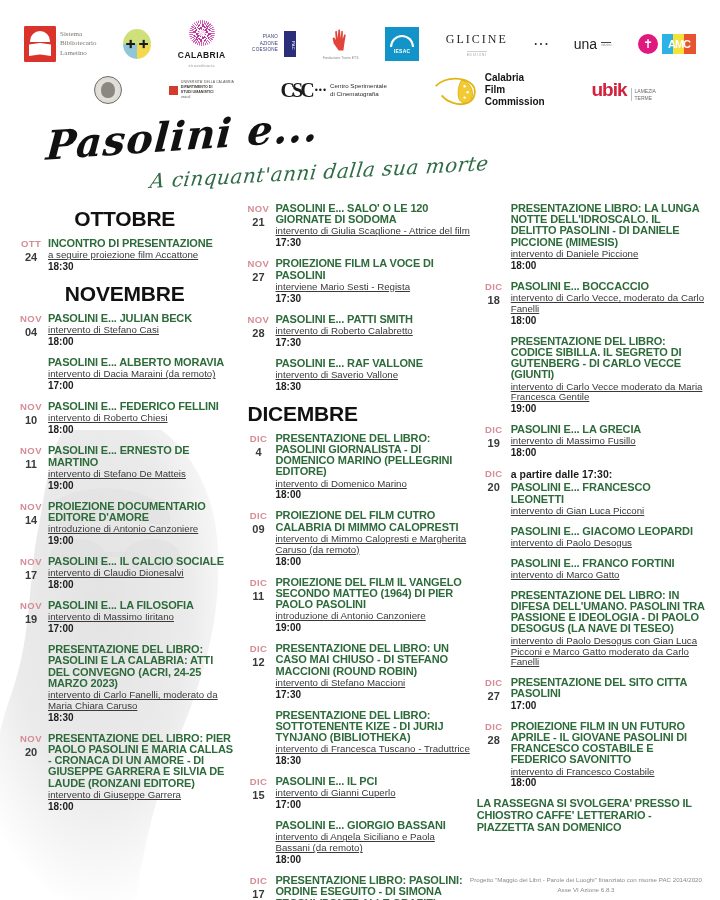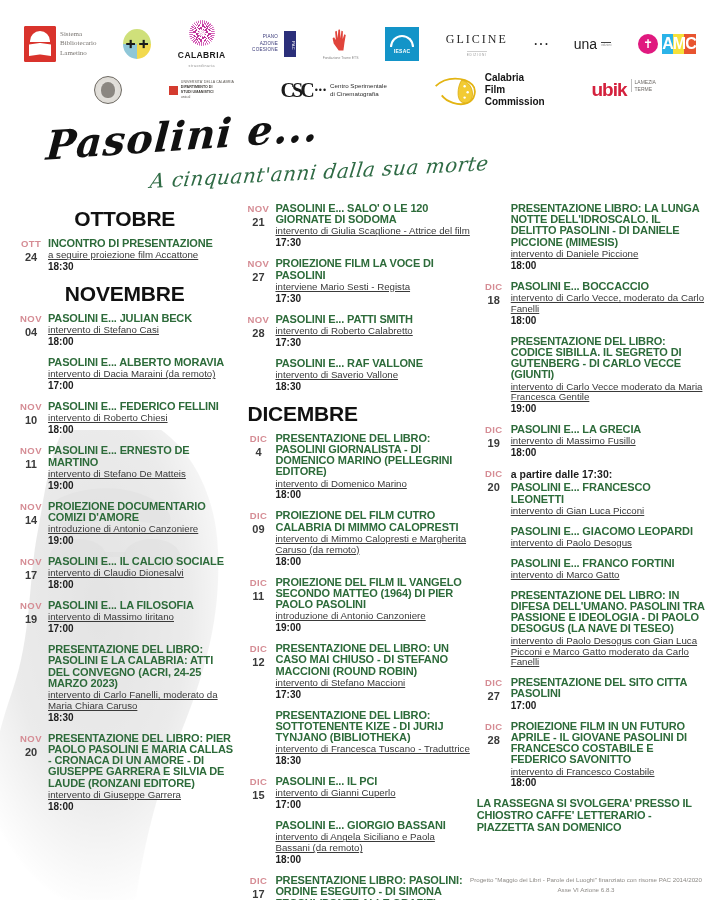--- a/index.html
+++ b/index.html
@@ -47,36 +47,36 @@
   .iesac-t{font-size:5px;color:#fff;font-weight:bold;letter-spacing:.3px;margin-top:1px;}
   .glicine{font-family:"Liberation Serif",serif;font-size:12px;letter-spacing:2px;color:#2a2a2a;}
   .glicine-sub{font-size:3.2px;color:#9a9a9a;letter-spacing:.8px;text-align:center;border-top:1px solid #cfcfcf;padding-top:1px;}
   .una{text-align:center;}
   .una-dots{font-size:7px;letter-spacing:3px;color:#222;line-height:.7;}
   .una-word{font-size:14px;color:#1e1e1e;font-family:"Liberation Sans",sans-serif;line-height:1;margin-left:19px;}
   .una-sub{font-size:3px;color:#8e8e8e;border-top:1px solid #444;margin-top:1px;}
   .amc{display:flex;align-items:center;}
   .amc-c{width:20px;height:20px;border-radius:50%;background:#e0197f;display:flex;align-items:center;justify-content:center;color:#fff;font-size:12px;line-height:1;}
   .amc-b{width:34px;height:20px;background:linear-gradient(90deg,#2bb3e8 0 33%,#f6e03a 33% 66%,#e8542f 66% 100%);
-     display:flex;align-items:center;justify-content:center;font-size:16px;font-weight:bold;color:#fff;letter-spacing:-1px;}
+     display:flex;align-items:center;justify-content:center;font-size:11px;font-weight:bold;color:#fff;letter-spacing:-1px;}
   .medal{width:26px;height:26px;border-radius:50%;border:1.4px solid #6e6a63;display:flex;align-items:center;justify-content:center;
      background:radial-gradient(circle,#eceae6,#d7d4ce);}
   .medal-face{width:14px;height:16px;border-radius:50% 50% 45% 45%;background:#8b8781;}
   .unical{display:flex;align-items:center;gap:3px;}
   .unical-sq{width:9px;height:9px;background:#d43b2f;}
   .unical-t{font-size:3.6px;line-height:1.45;color:#5e5a55;}
   .unical-t b{color:#3c3935;}
   .csc{display:flex;align-items:center;gap:3px;}
   .csc-big{font-family:"Liberation Serif",serif;font-size:20px;font-weight:bold;letter-spacing:-3px;color:#1a1a1a;}
   .csc-dots{color:#1a1a1a;font-size:9px;letter-spacing:1px;}
   .csc-t{font-size:6.2px;line-height:1.35;color:#2a2a2a;}
   .cfc{display:flex;align-items:center;gap:5px;}
   .cfc-film{width:46px;height:32px;position:relative;}
   .cfc-t{font-size:10px;font-weight:bold;line-height:1.2;color:#141414;}
-  .ubik{display:flex;align-items:flex-start;gap:4px;}
+  .ubik{display:flex;align-items:flex-end;gap:4px;}
   .ubik-w{font-family:"Liberation Sans",sans-serif;font-weight:bold;font-size:19px;color:#d4213d;letter-spacing:-1px;}
   .ubik-s{font-size:5px;line-height:1.3;color:#6e6a66;border-left:1px solid #bdbdbd;padding-left:3px;}
 
   
   #titleblock{position:relative;z-index:2;height:95px;}
   #script-title{
     position:absolute;left:46px;top:4px;
     font-family:"DejaVu Serif",serif;font-style:italic;font-weight:bold;
     font-size:40px;color:#111;letter-spacing:1px;transform:rotate(-4deg) skewX(-8deg);
   }
@@ -271,21 +271,21 @@
           <div class="sub">intervento di Stefano De Matteis</div>
           <div class="time">19:00</div>
         </div>
       </div>
       <div class="ev">
         <div class="datecol">
           <div class="mon">NOV</div>
           <div class="day">14</div>
         </div>
         <div class="body">
-          <div class="ttl">PROIEZIONE DOCUMENTARIO COMIZI D'AMORE</div>
+          <div class="ttl">PROIEZIONE DOCUMENTARIO EDITORE D'AMORE</div>
           <div class="sub">introduzione di Antonio Canzoniere</div>
           <div class="time">19:00</div>
         </div>
       </div>
       <div class="ev">
         <div class="datecol">
           <div class="mon">NOV</div>
           <div class="day">17</div>
         </div>
         <div class="body">

